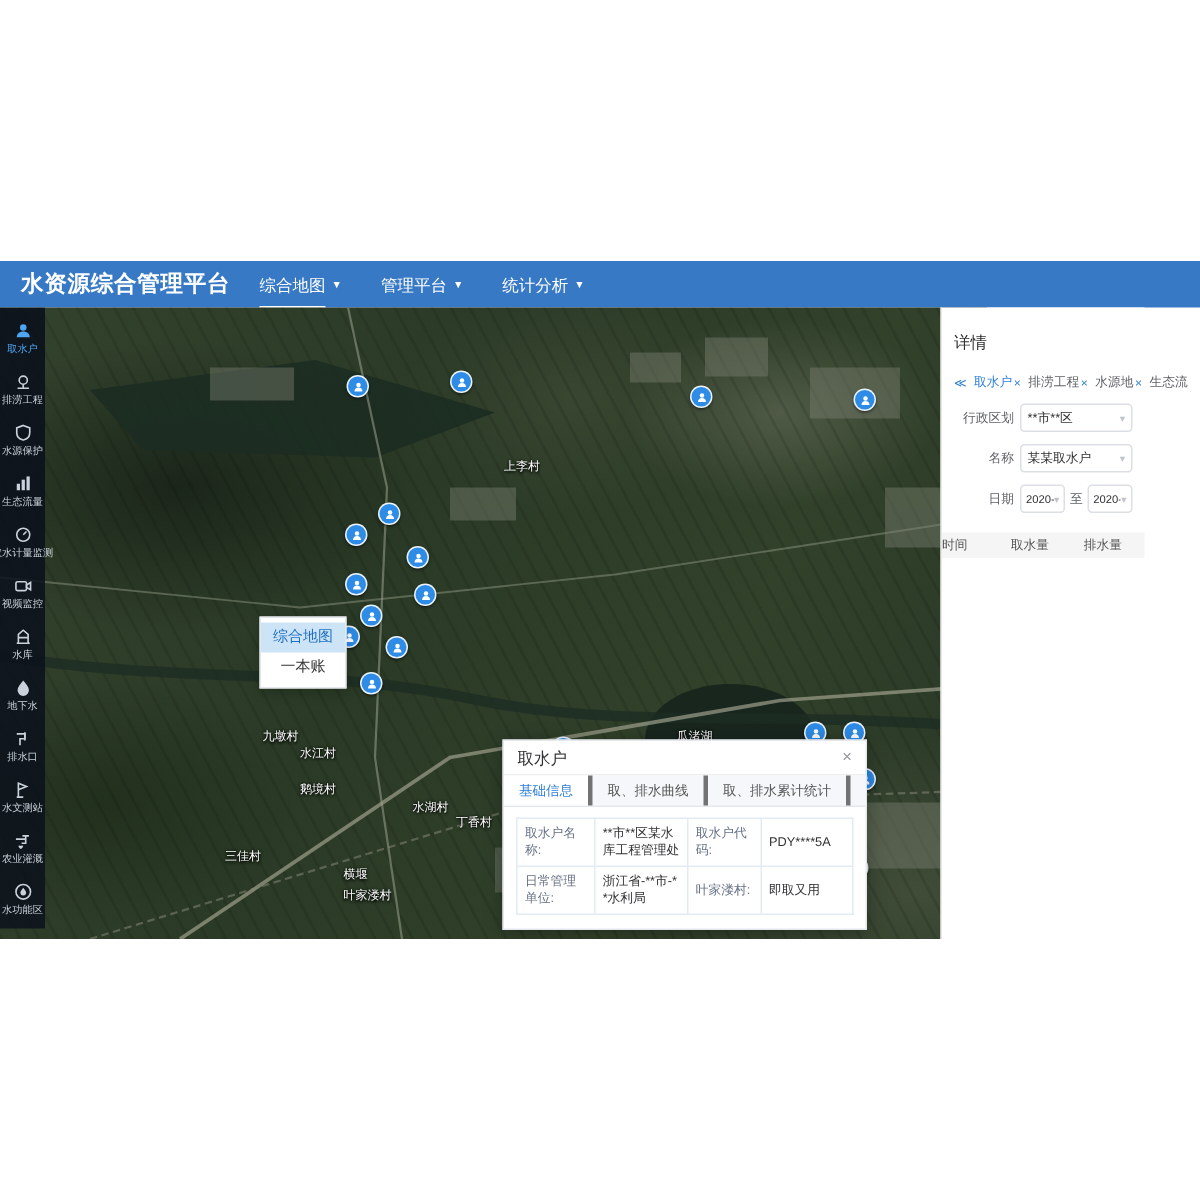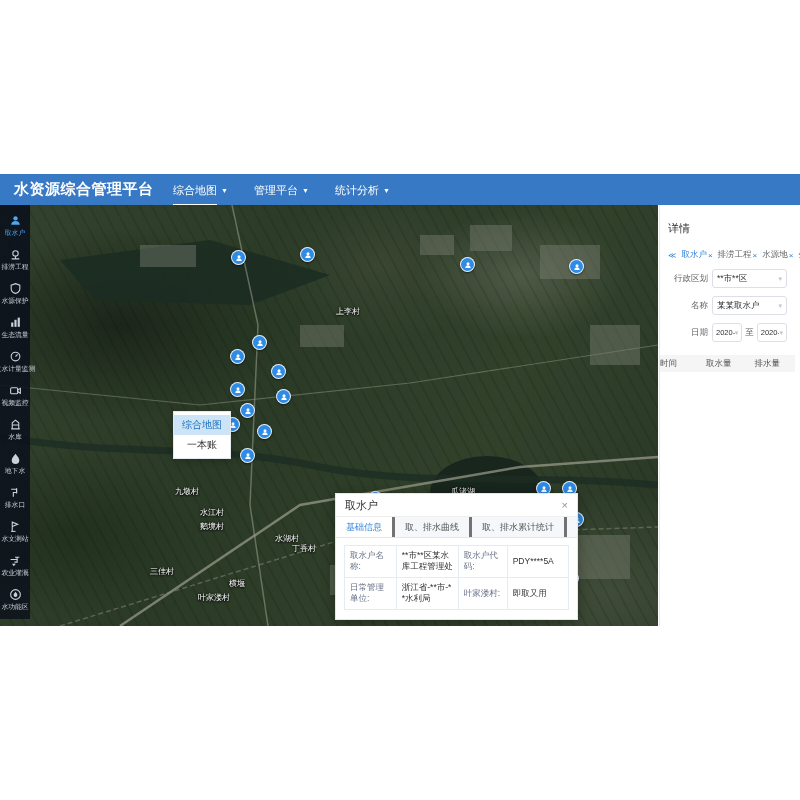--- a/index.html
+++ b/index.html
@@ -53,21 +53,21 @@
   .mtab.active{background:#fff;color:#2d7fd6;}
   .modal-body{padding:7px 8px 9px;}
   table.kv{width:100%;border-collapse:collapse;}
   table.kv td{border:1px solid #e3ecf3;font-size:8.5px;padding:4px 5px;line-height:1.35;vertical-align:middle;}
   td.k{color:#667085;width:52px;}
   td.k2{color:#667085;width:48px;}
   td.v{color:#303133;width:66px;word-break:break-all;}
   td.red{color:#e03a3a;}
 
   
-  .panel{position:absolute;left:659px;top:205px;width:136px;height:421px;background:#fff;border-left:1px solid #e8e8e8;box-sizing:border-box;padding:0 8px;}
+  .panel{position:absolute;left:627px;top:205px;width:136px;height:421px;background:#fff;border-left:1px solid #e8e8e8;box-sizing:border-box;padding:0 8px;}
   .panel-title{margin-top:16px;font-size:11px;color:#303133;}
   .ptabs{margin-top:13px;display:flex;align-items:center;gap:5px;font-size:8.5px;color:#606266;white-space:nowrap;}
   .ptab{display:flex;align-items:center;gap:1px;cursor:pointer;}
   .ptab .x{color:#2d7fd6;font-size:8px;}
   .ptab.active{color:#2d7fd6;}
   .ptabs .scroll{color:#2d7fd6;font-size:8px;cursor:pointer;}
   .pfield{margin-top:8px;display:flex;align-items:center;}
   .pfield .lab{width:40px;text-align:right;font-size:8.5px;color:#606266;margin-right:4px;flex:none;}
   .sel{flex:1;height:17px;border:1px solid #dcdfe6;border-radius:3px;display:flex;align-items:center;padding:0 4px;font-size:8.5px;color:#303133;cursor:pointer;background:#fff;min-width:0;}
   .sel .val{flex:1;overflow:hidden;white-space:nowrap;}
@@ -123,27 +123,27 @@
           <rect x="350," height="0" width="0" y="0"></rect>
         <rect x="330" y="360" width="60" height="30"></rect>
           <rect x="480" y="380" width="50" height="26"></rect>
       </g>
     </svg>
     <div>
         <div class="map-label" style="left: 463px; top: 286px;">瓜渚湖</div>
         <div class="map-label" style="left: 424px; top: 312px;">红建村</div>
         <div class="map-label" style="left: 559px; top: 307px;">红梅村</div>
         <div class="map-label" style="left: 187px; top: 286px;">九墩村</div>
-        <div class="map-label" style="left: 212px; top: 307px;">水江村</div>
+        <div class="map-label" style="left: 212px; top: 297px;">水江村</div>
         <div class="map-label" style="left: 212px; top: 321px;">鹅境村</div>
         <div class="map-label" style="left: 287px; top: 333px;">水湖村</div>
-        <div class="map-label" style="left: 304px; top: 343px;">丁香村</div>
+        <div class="map-label" style="left: 316px; top: 343px;">丁香村</div>
         <div class="map-label" style="left: 162px; top: 366px;">三佳村</div>
         <div class="map-label" style="left: 237px; top: 365px; margin-top: 13px;">横堰</div>
-        <div class="map-label" style="left: 214px; top: 392px;">叶家溇村</div>
+        <div class="map-label" style="left: 245px; top: 392px;">叶家溇村</div>
         <div class="map-label" style="left: 348px; top: 106px;">上李村</div>
       </div>
     <div>
         <div class="marker" style="left: 238px; top: 52px;">
           <svg viewBox="0 0 24 24" width="8" height="8">
             <circle cx="12" cy="8" r="4.5" fill="#fff"></circle>
             <path d="M4 21c0-5 3.5-8 8-8s8 3 8 8z" fill="#fff"></path>
           </svg>
         </div>
         <div class="marker" style="left: 307px; top: 49px;">

